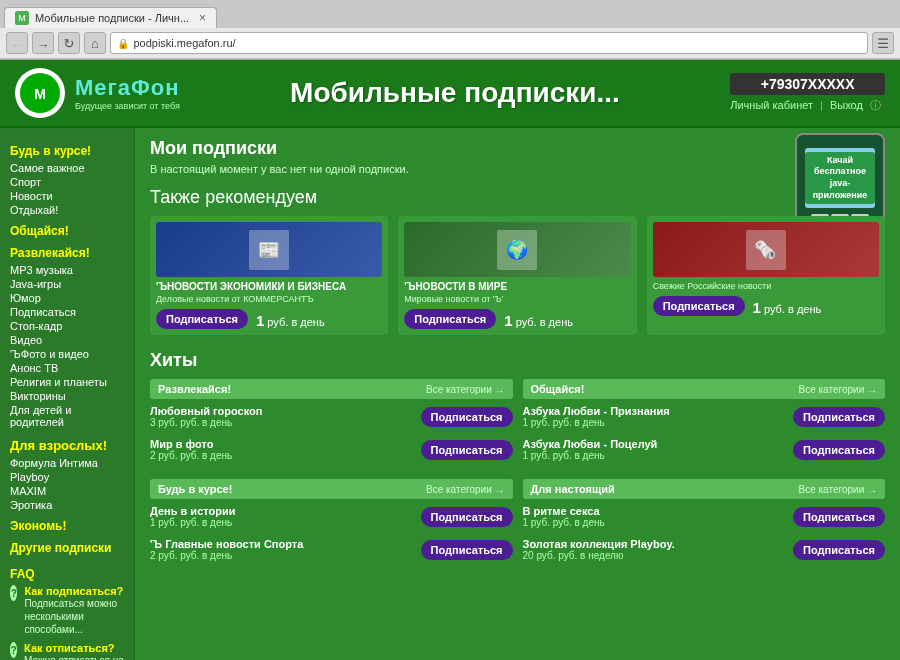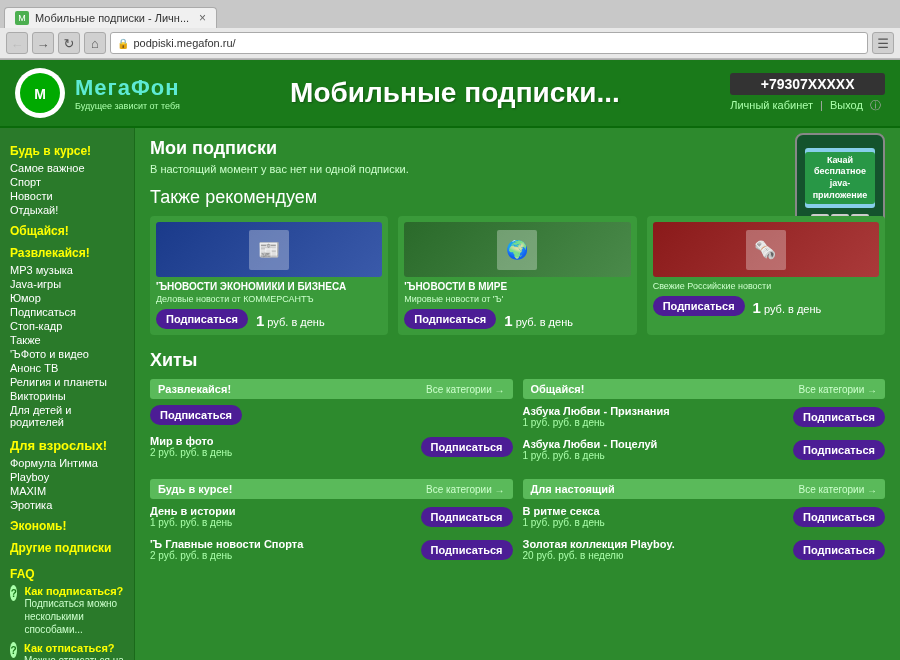--- a/index.html
+++ b/index.html
@@ -159,21 +159,21 @@
       <div>
         <div class="sidebar-section-title">Общайся!</div>
       </div>
       <div>
         <div class="sidebar-section-title">Развлекайся!</div>
         <div class="sidebar-item">MP3 музыка</div>
         <div class="sidebar-item">Java-игры</div>
         <div class="sidebar-item">Юмор</div>
         <div class="sidebar-item">Подписаться</div>
         <div class="sidebar-item">Стоп-кадр</div>
-        <div class="sidebar-item">Также</div>
+        <div class="sidebar-item">Видео</div>
         <div class="sidebar-item">'ЪФото и видео</div>
         <div class="sidebar-item">Анонс ТВ</div>
         <div class="sidebar-item">Религия и планеты</div>
         <div class="sidebar-item">Викторины</div>
         <div class="sidebar-item">Для детей и родителей</div>
       </div>
       <div>
         <div class="sidebar-section-title-lg">Для взрослых!</div>
         <div class="sidebar-item">Формула Интима</div>
         <div class="sidebar-item">Playboy</div>
@@ -296,20 +296,24 @@
         <div class="hits-columns">
 
           <div style="flex:1;display:flex;flex-direction:column;gap:8px;">
 
             <div class="hits-column">
               <div class="hits-category-bar">
                 <span class="cat-name">Развлекайся!</span>
                 <span class="cat-all">Все категории →</span>
               </div>
               <div class="hit-item">
+                <div class="hit-info">
+                  <div class="hit-name">Любовный гороскоп</div>
+                  <div class="hit-price">3 руб. руб. в день</div>
+                </div>
                 <button class="subscribe-btn">Подписаться</button>
               </div>
               <div class="hit-item">
                 <div class="hit-info">
                   <div class="hit-name">Мир в фото</div>
                   <div class="hit-price">2 руб. руб. в день</div>
                 </div>
                 <button class="subscribe-btn">Подписаться</button>
               </div>
             </div>

